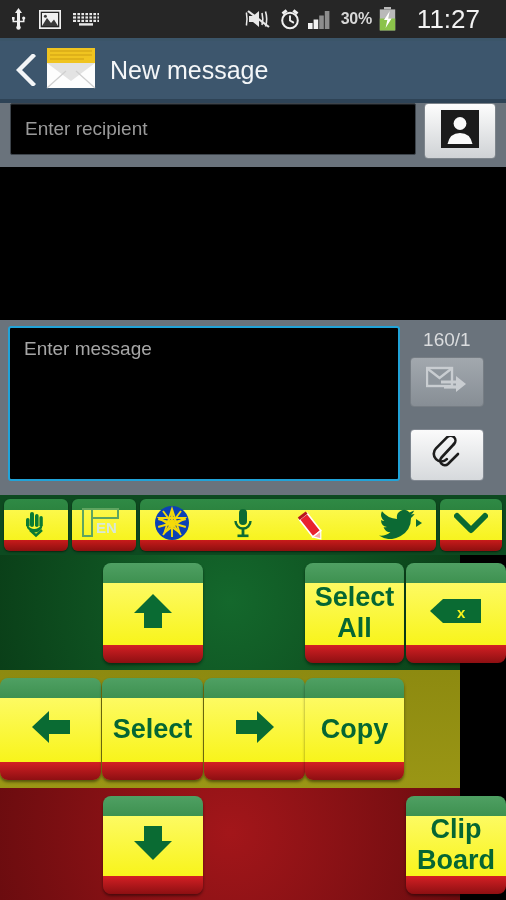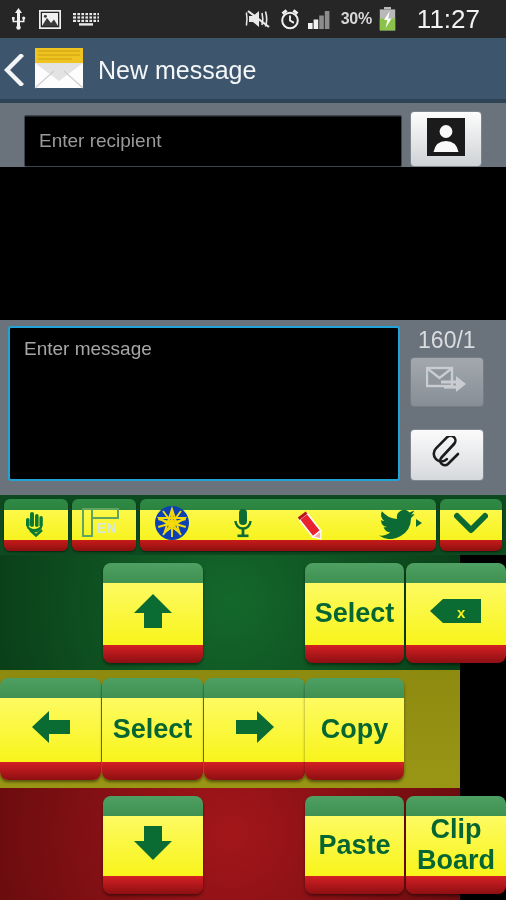--- a/index.html
+++ b/index.html
@@ -21,32 +21,32 @@
   .sb-right { display: flex; align-items: center; gap: 7px; margin-left: auto; padding-right: 26px; }
   .sb-ico { display: inline-block; line-height: 0; }
   .sb-pct { color: #d8d8d8; font-size: 16px; font-weight: 600; letter-spacing: -0.3px;}
   .sb-clock { color: #f2f2f2; font-size: 26px; font-weight: 400; letter-spacing: 0px; margin-left: 14px; }
   .divider-blue { position: absolute; left:0; top: 38px; width: 506px; height: 3px; background: #3b5569; }
 
   
   .actionbar {
     position: absolute; left: 0; top: 41px; width: 506px; height: 58px;
     background: #3d566d;
-    display: flex; align-items: center; 
+    display: flex; align-items: center; padding-left: 12px;
   }
   .ab-back { width: 28px; display:flex; align-items:center; justify-content:center; }
   .ab-envelope { margin-left: 6px; }
   .ab-title { color: #f4f6f8; font-size: 25px; margin-left: 14px; font-weight: 400; }
   .ab-underline { position:absolute; left:0; top:99px; width:506px; height:4px; background:#2e4356; }
 
   
   .recipient-row {
     position: absolute; left: 0; top: 103px; width: 506px; height: 64px;
     background: #6a737c;
-    display: flex; align-items: flex-end; padding: 0 24px; gap: 8px;
+    display: flex; align-items: flex-start; padding: 0 10px; gap: 8px;
   }
   .recipient-input {
     flex: 1; height: 52px; background: #000;
     border: 1px solid #3d444b; border-radius: 2px;
     display: flex; align-items: center; padding-left: 14px;
     box-shadow: inset 0 1px 0 #1b1f23;
   }
   .recipient-input .ph { color: #9a9a9a; font-size: 19px; }
   .contact-btn {
     width: 72px; height: 56px; border-radius: 4px;
@@ -64,21 +64,21 @@
   .compose-row {
     position: absolute; left: 0; top: 320px; width: 506px; height: 217px;
     background: #6a737c; display: flex; padding: 6px 20px 8px 8px; gap: 8px;
   }
   .msg-box {
     width: 400px; height: 155px; background: #000;
     border: 2px solid #21a3d8; border-radius: 3px; padding: 10px 0 0 14px;
   }
   .msg-box .ph { color: #a6a6a6; font-size: 19px; }
   .compose-right { width: 80px; display:flex; flex-direction:column; align-items:center; }
-  .counter { color: #dadcde; font-size: 23px; height: 28px; line-height: 28px; text-align: center; }
+  .counter { color: #dadcde; font-size: 19px; height: 28px; line-height: 28px; text-align: center; }
   .send-btn {
     width: 74px; height: 50px; margin-top: 3px; border-radius: 4px;
     background: linear-gradient(#a2a8ae, #878e95);
     border: 1px solid #767d84;
     display:flex; align-items:center; justify-content:center;
   }
   .attach-btn {
     width: 74px; height: 52px; margin-top: 22px; border-radius: 4px;
     background: linear-gradient(#fbfbfb, #d6d9dc);
     border: 1px solid #808790;
@@ -415,20 +415,21 @@
           </svg>
         </span>
       </div>
 
       <div class="key r1-selall">
         <div class="band-g"></div>
         <div class="band-y"></div>
         <div class="band-r"></div>
         <div class="kl">
           <div>Select</div>
+          <div>All</div>
         </div>
       </div>
 
       <div class="key r1-bksp">
         <div class="band-g"></div>
         <div class="band-y"></div>
         <div class="band-r"></div>
         <span>
           <svg width="56" height="30" viewBox="0 0 56 30">
             <path d="M15 3 H53 V27 H15 L2 15 Z" fill="#0a6b33"></path>
@@ -482,26 +483,20 @@
         <div class="band-g"></div>
         <div class="band-y"></div>
         <div class="band-r"></div>
         <span>
           <svg width="46" height="46" viewBox="0 0 46 46">
             <path d="M23 40 L42 21 H32 V6 H14 V21 H4 Z" fill="#0a6b33"></path>
           </svg>
         </span>
       </div>
 
-      <div class="key r3-paste">
-        <div class="band-g"></div>
-        <div class="band-y"></div>
-        <div class="band-r"></div>
-        <div class="kl">Paste</div>
-      </div>
 
       <div class="key r3-clip">
         <div class="band-g"></div>
         <div class="band-y"></div>
         <div class="band-r"></div>
         <div class="kl">
           <div>Clip</div>
           <div>Board</div>
         </div>
       </div>

